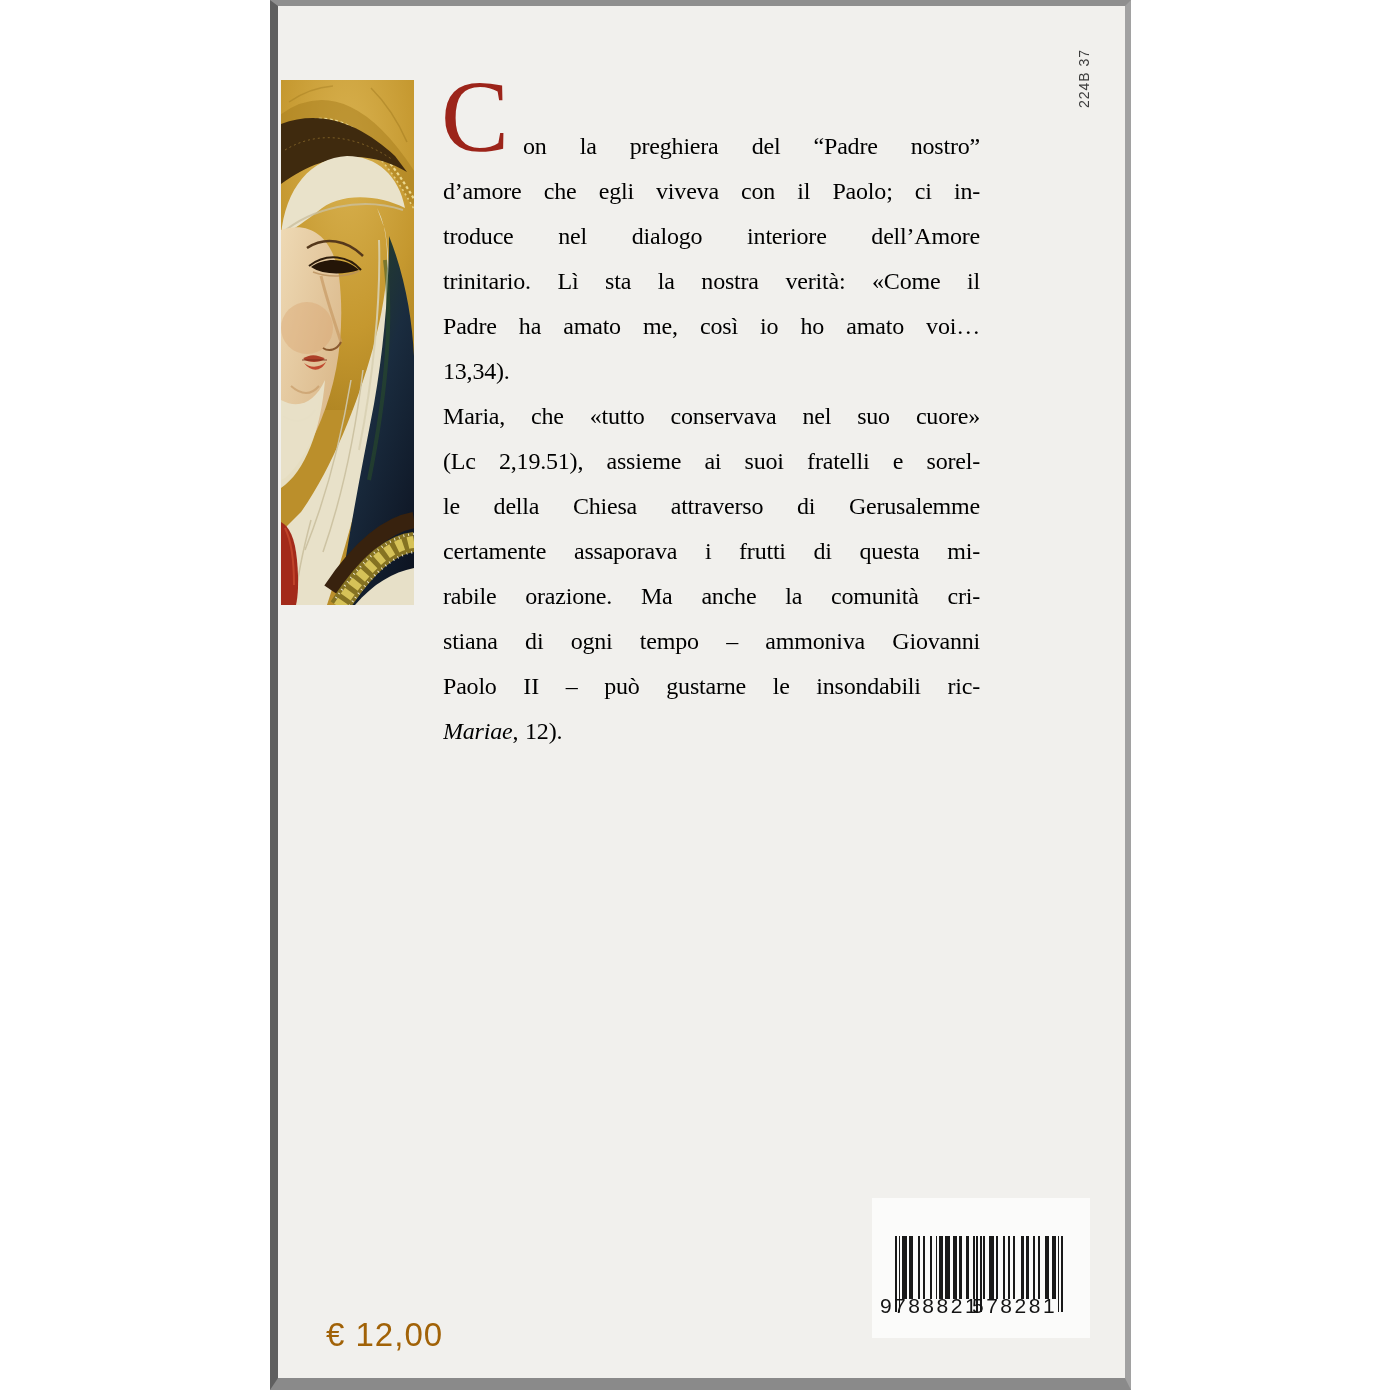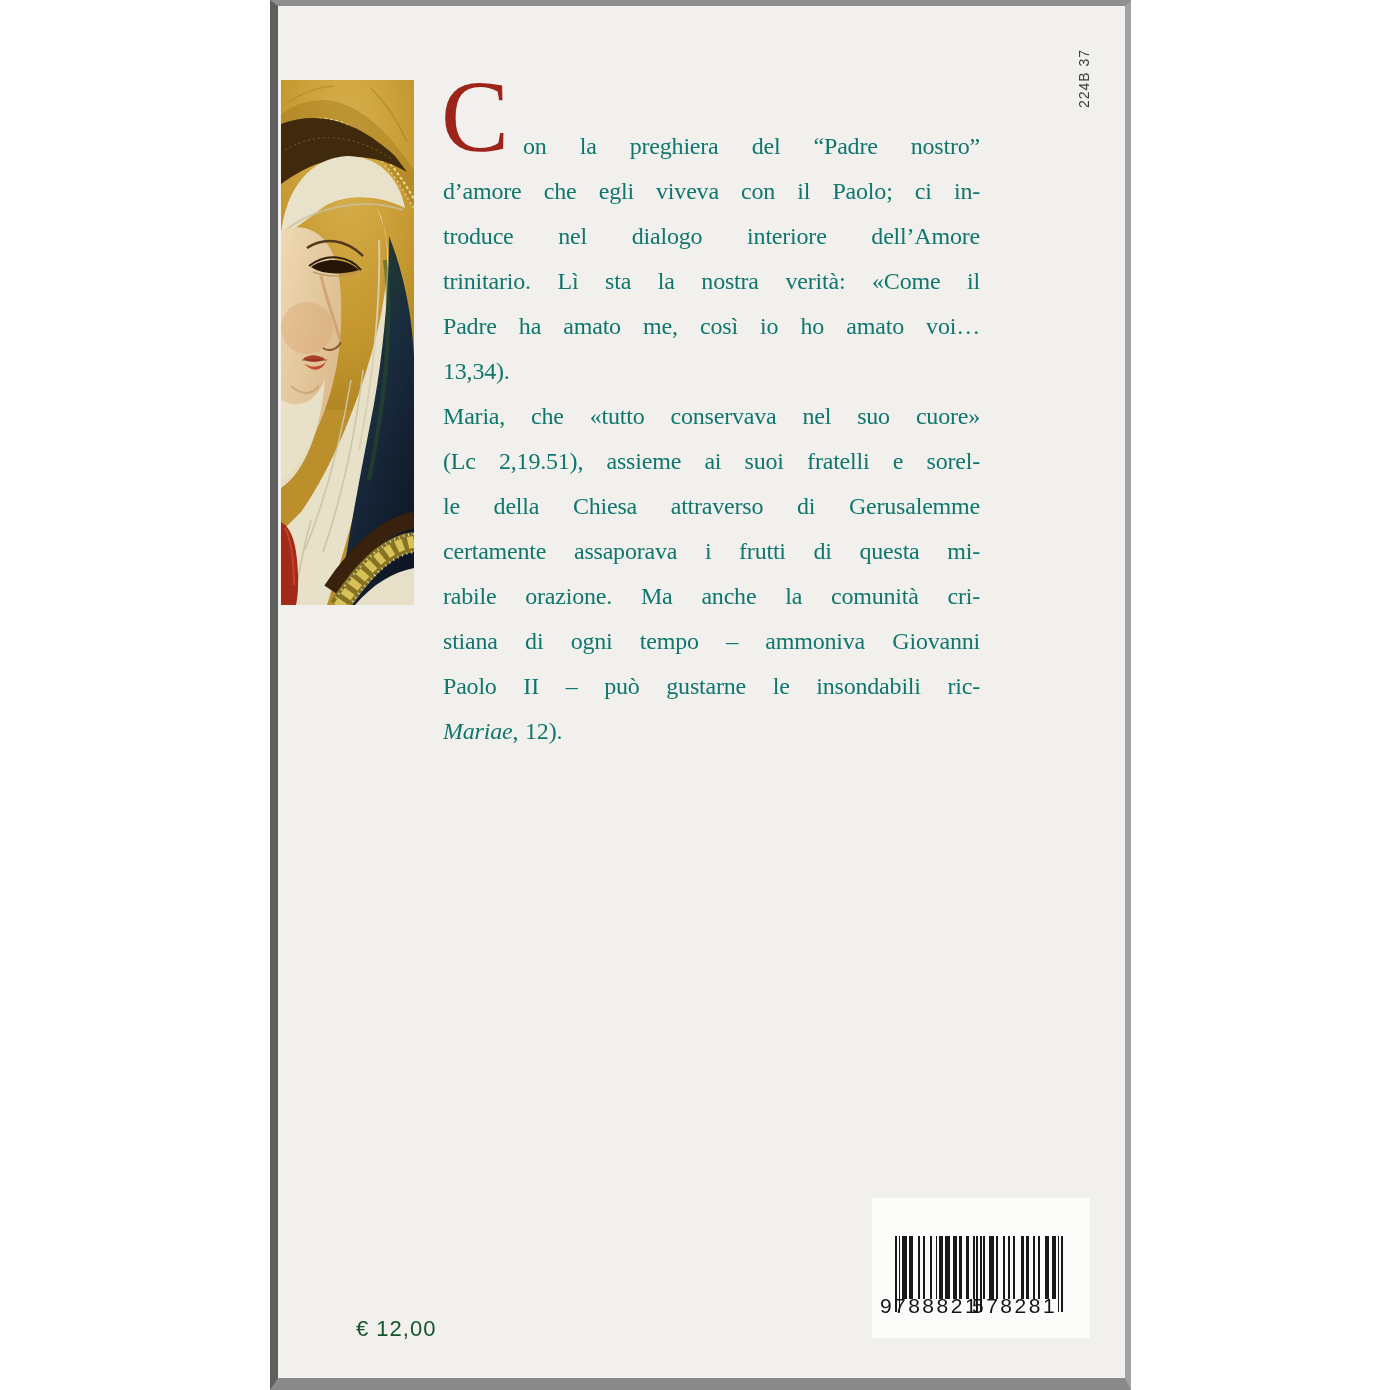--- a/index.html
+++ b/index.html
@@ -15,34 +15,34 @@
   
   #printcode{position:absolute;left:798px;top:102px;
              font-family:"Liberation Sans",sans-serif;font-size:14px;color:#3c3c3c;
              transform:rotate(-90deg);transform-origin:0 0;white-space:nowrap;
              letter-spacing:1px;}
 
   
   #artwork{position:absolute;left:3px;top:74px;width:133px;height:525px;}
 
   
-  #bodytext{position:absolute;left:165px;top:118px;width:537px;color:#0f766e;}
+  #bodytext{position:absolute;left:165px;top:118px;width:537px;color:#000000;}
   .line{font-size:24px;line-height:45px;letter-spacing:-0.2px;
         text-align:justify;text-align-last:justify;height:45px;overflow:hidden;
         word-spacing:1px;}
   .line.last{text-align-last:left;}
   .line.first{padding-left:80px;width:457px;}
   .line em{font-style:italic;}
   #dropcap{position:absolute;left:163px;top:63px;width:90px;
            font-size:102px;line-height:96px;color:#9c241a;
            font-family:"Liberation Serif",serif;}
 
   
-  #price{position:absolute;left:78px;top:1310px;
-         font-family:"Liberation Sans",sans-serif;font-size:22px;color:#14532d;
+  #price{position:absolute;left:48px;top:1310px;
+         font-family:"Liberation Sans",sans-serif;font-size:33px;color:#a16207;
          letter-spacing:1px;}
 
   
   #barcode-label{position:absolute;left:594px;top:1192px;width:218px;height:140px;
                  background:#fbfbfa;}
   #barcode-bars{position:absolute;left:23px;top:38px;width:168px;height:76px;}
   .bc-digit{position:absolute;top:96px;font-family:"Liberation Sans",sans-serif;
             font-size:21px;color:#141414;letter-spacing:2.5px;}
   #bcd0{left:8px;}
   #bcd1{left:22px;}

